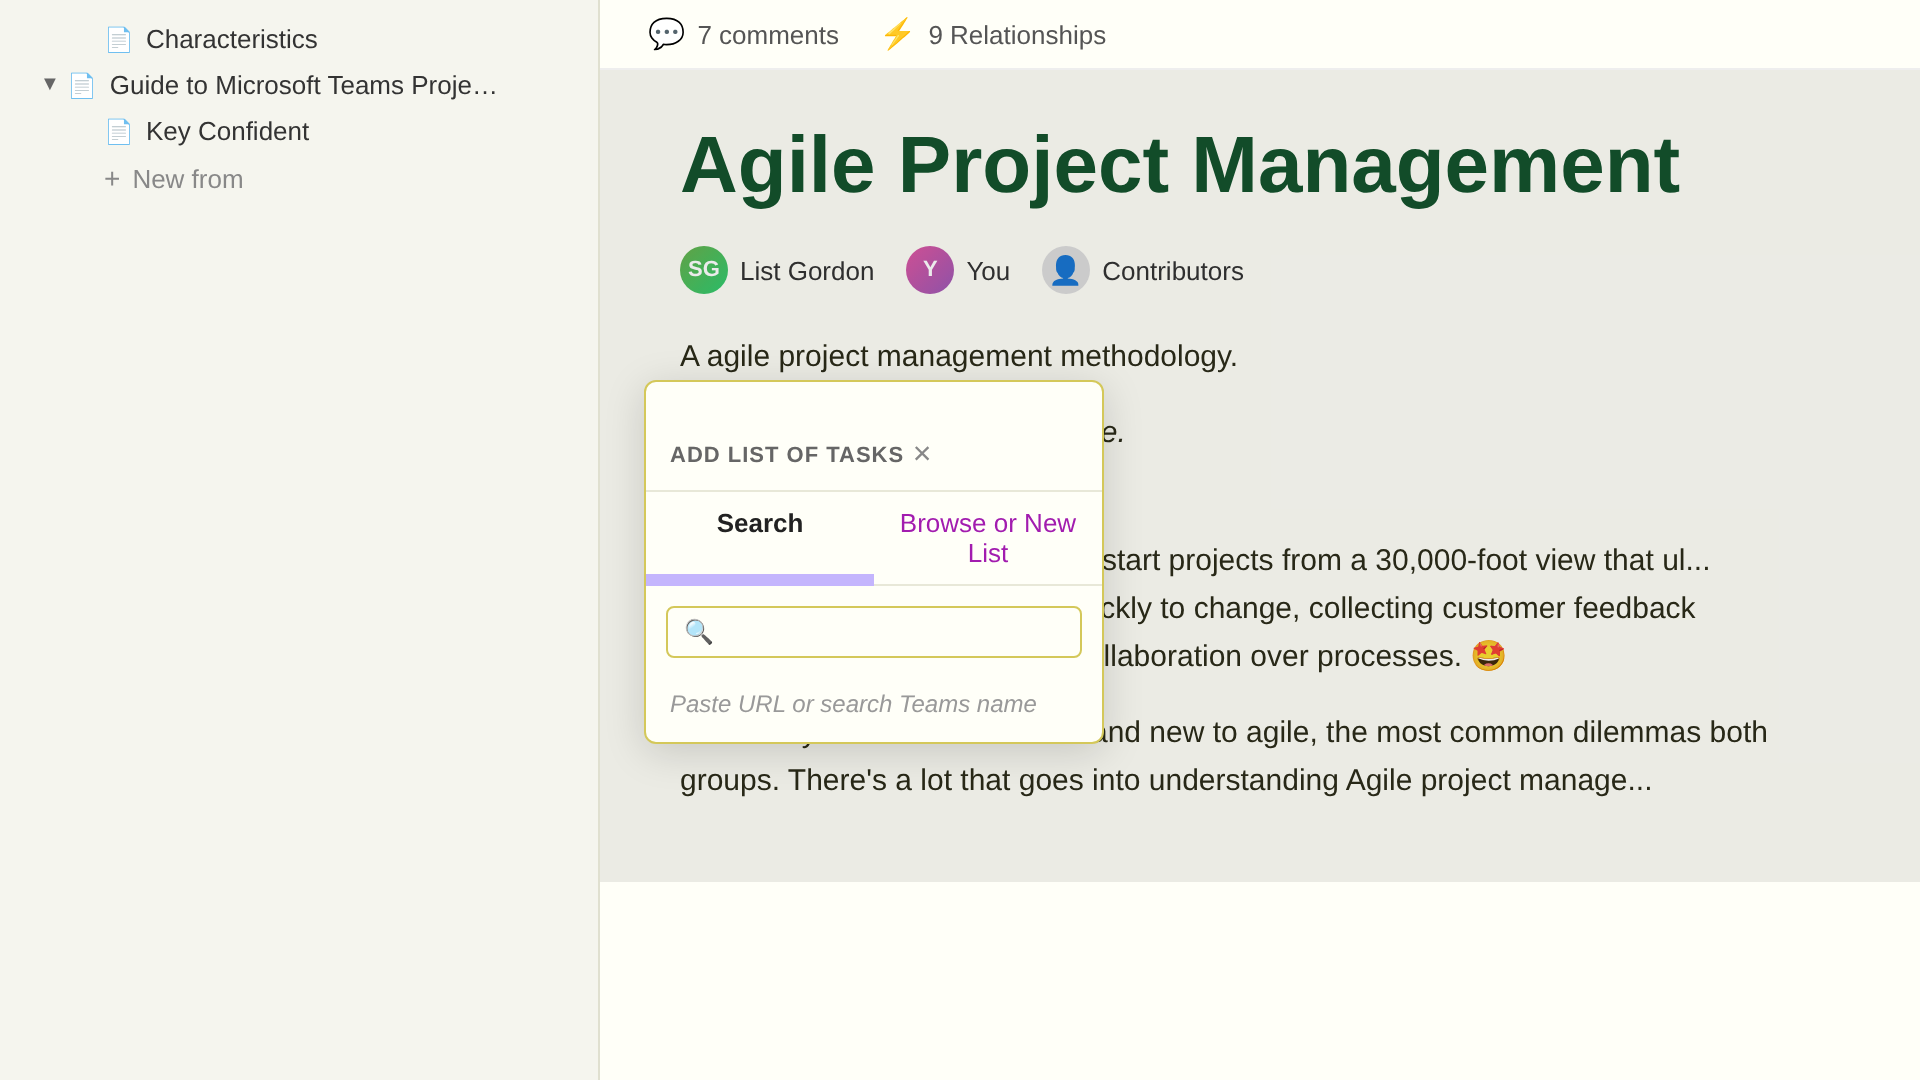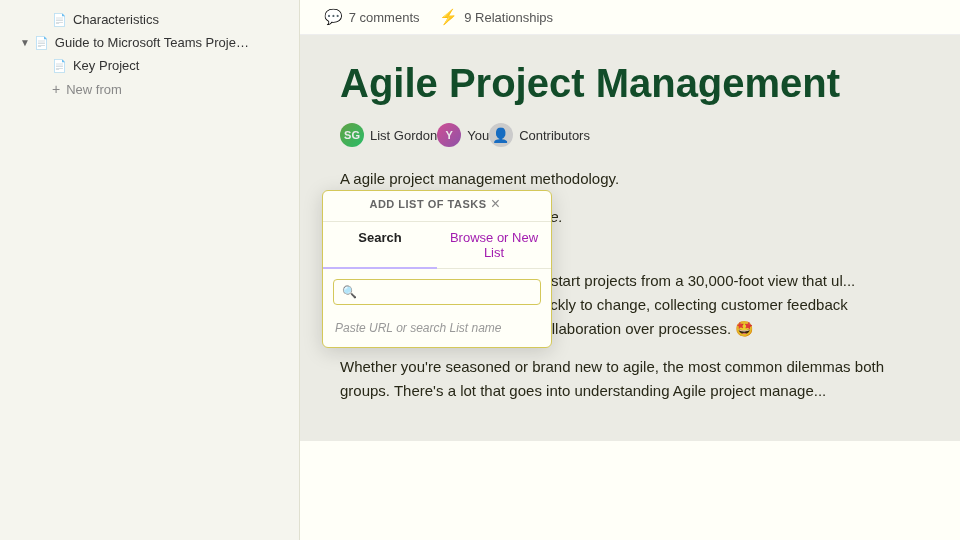--- a/index.html
+++ b/index.html
@@ -96,21 +96,21 @@
       font-size: 40px;
       font-weight: 700;
       color: #14532d;
       margin-bottom: 16px;
       line-height: 1.2;
     }
 
     .contributors-row {
       display: flex;
       align-items: center;
-      gap: 0;
+      gap: 16px;
       margin-bottom: 20px;
     }
     .contributor {
       display: flex;
       align-items: center;
       gap: 6px;
       font-size: 13px;
       color: #333;
       cursor: pointer;
     }
@@ -180,22 +180,22 @@
       border: 1.5px solid #d4c85a;
       border-radius: 6px;
       box-shadow: 0 4px 20px rgba(0,0,0,0.15);
       pointer-events: all;
       z-index: 101;
     }
 
     .modal-header {
       display: flex;
       align-items: center;
-      justify-content: center;
-      padding: 4px 12px 8px;
+      justify-content: flex-start;
+      padding: 28px 12px 8px;
       border-bottom: 1px solid #e8e8d8;
     }
     .modal-title {
       font-size: 11px;
       font-weight: 600;
       color: #666;
       letter-spacing: 0.5px;
       text-transform: uppercase;
     }
     .modal-close {
@@ -220,21 +220,21 @@
       flex: 1;
       padding: 8px 10px;
       font-size: 13px;
       text-align: center;
       cursor: pointer;
       color: #a21caf;
     }
     .modal-tab.active {
       font-weight: 600;
       color: #222;
-      border-bottom: 2px solid #c4b5fd;
+      border-bottom: 6px solid #c4b5fd;
       margin-bottom: -1px;
     }
 
     .modal-search {
       padding: 10px;
     }
     .search-input-wrapper {
       display: flex;
       align-items: center;
       border: 1.5px solid #d4c85a;
@@ -275,21 +275,21 @@
   </div>
 
   <div class="sidebar-item indent1">
     <span class="expand-arrow">▼</span>
     <span class="icon">📄</span>
     <span style="overflow:hidden;text-overflow:ellipsis;white-space:nowrap;max-width:200px;">Guide to Microsoft Teams Project...</span>
   </div>
 
   <div class="sidebar-item indent3">
     <span class="icon">📄</span>
-    <span>Key Project</span>
+    <span>Key Confident</span>
   </div>
 
   <div class="sidebar-item-new">
     <span class="plus">+</span>
     <span>New from</span>
   </div>
 </div>
 
 <div class="main">
 
@@ -355,17 +355,17 @@
             <span>Browse or New List</span>
           </div>
         </div>
 
         <div class="modal-search">
           <div class="search-input-wrapper">
             <span class="search-icon-inner">🔍</span>
           </div>
         </div>
 
-        <div class="modal-hint">Paste URL or search List name</div>
+        <div class="modal-hint">Paste URL or search Teams name</div>
       </div>
     </div>
   </div>
 </div>
 
 </body></html>

